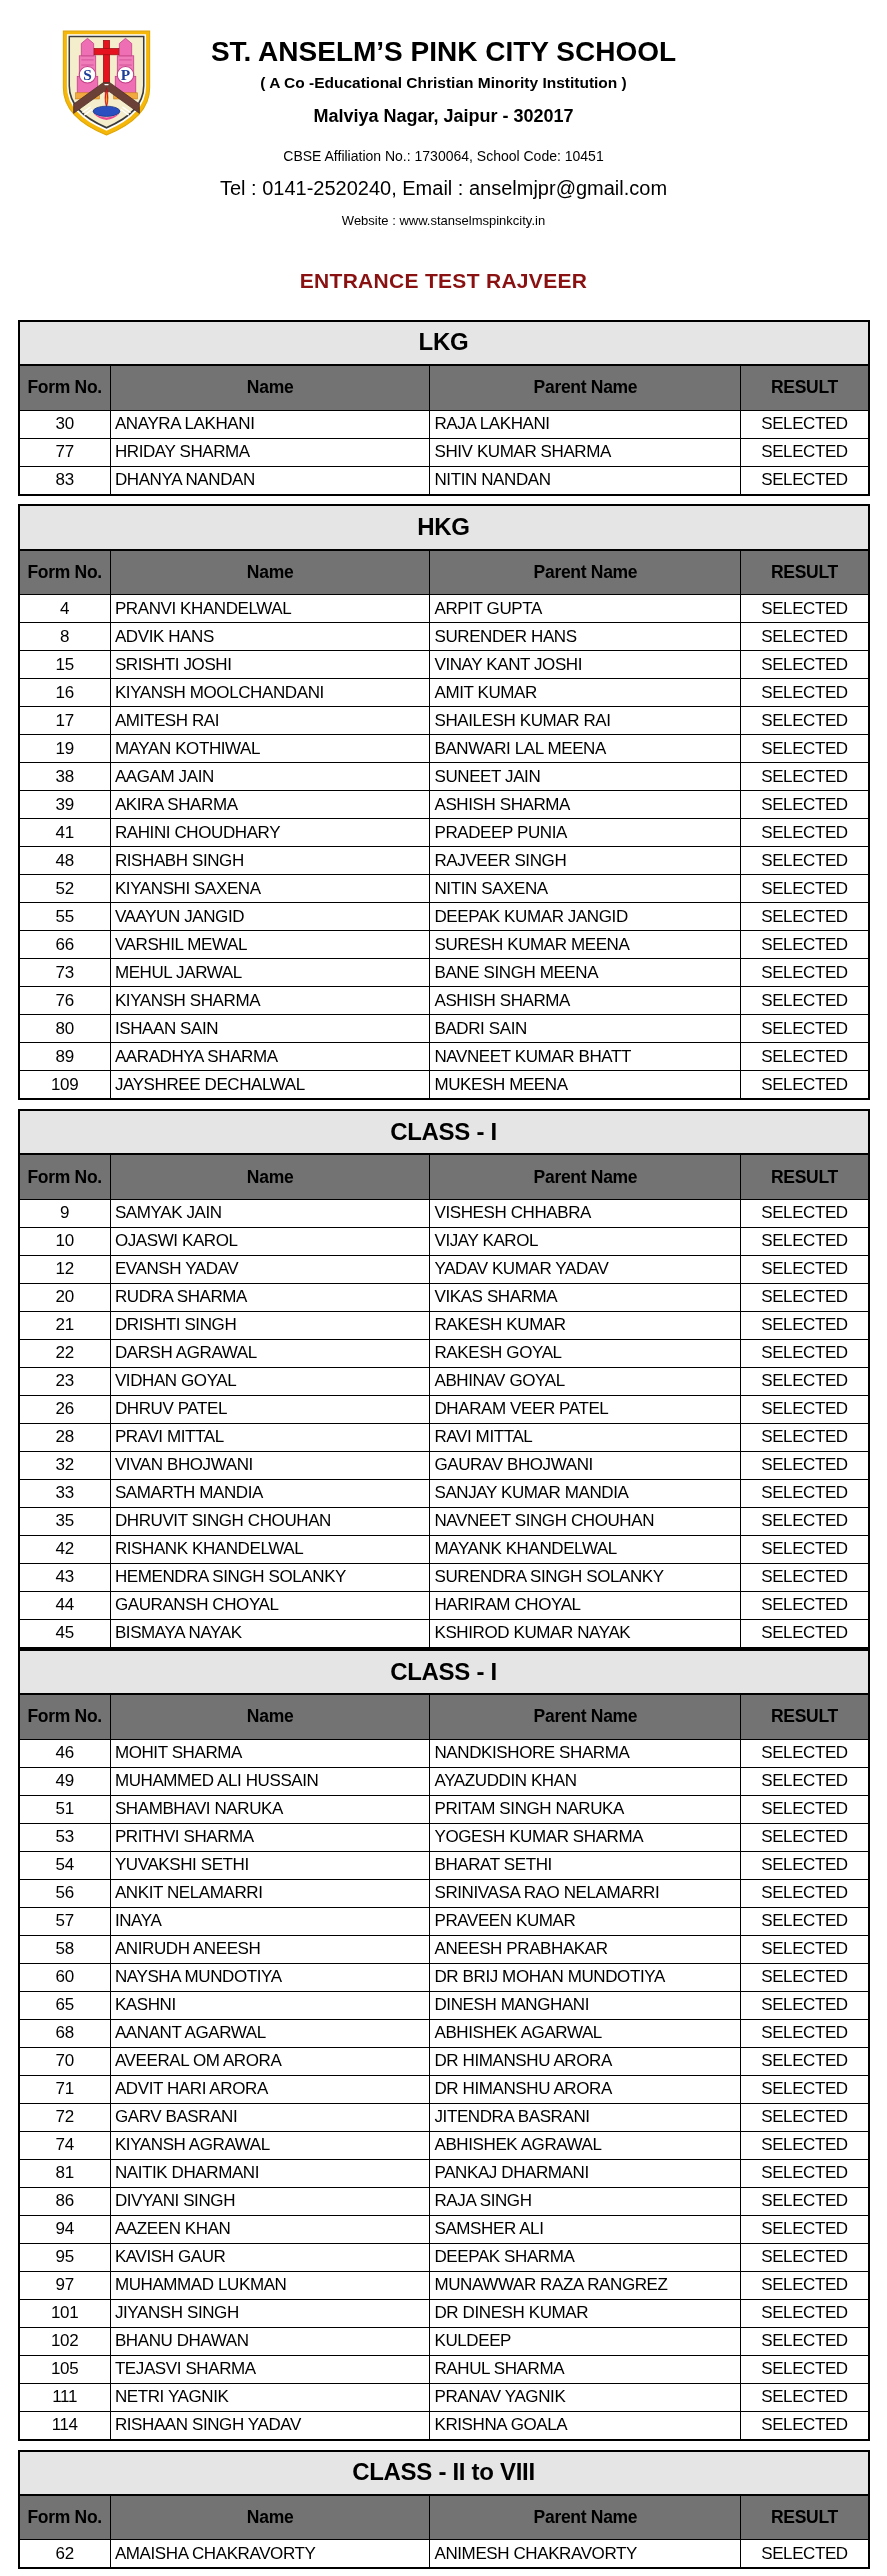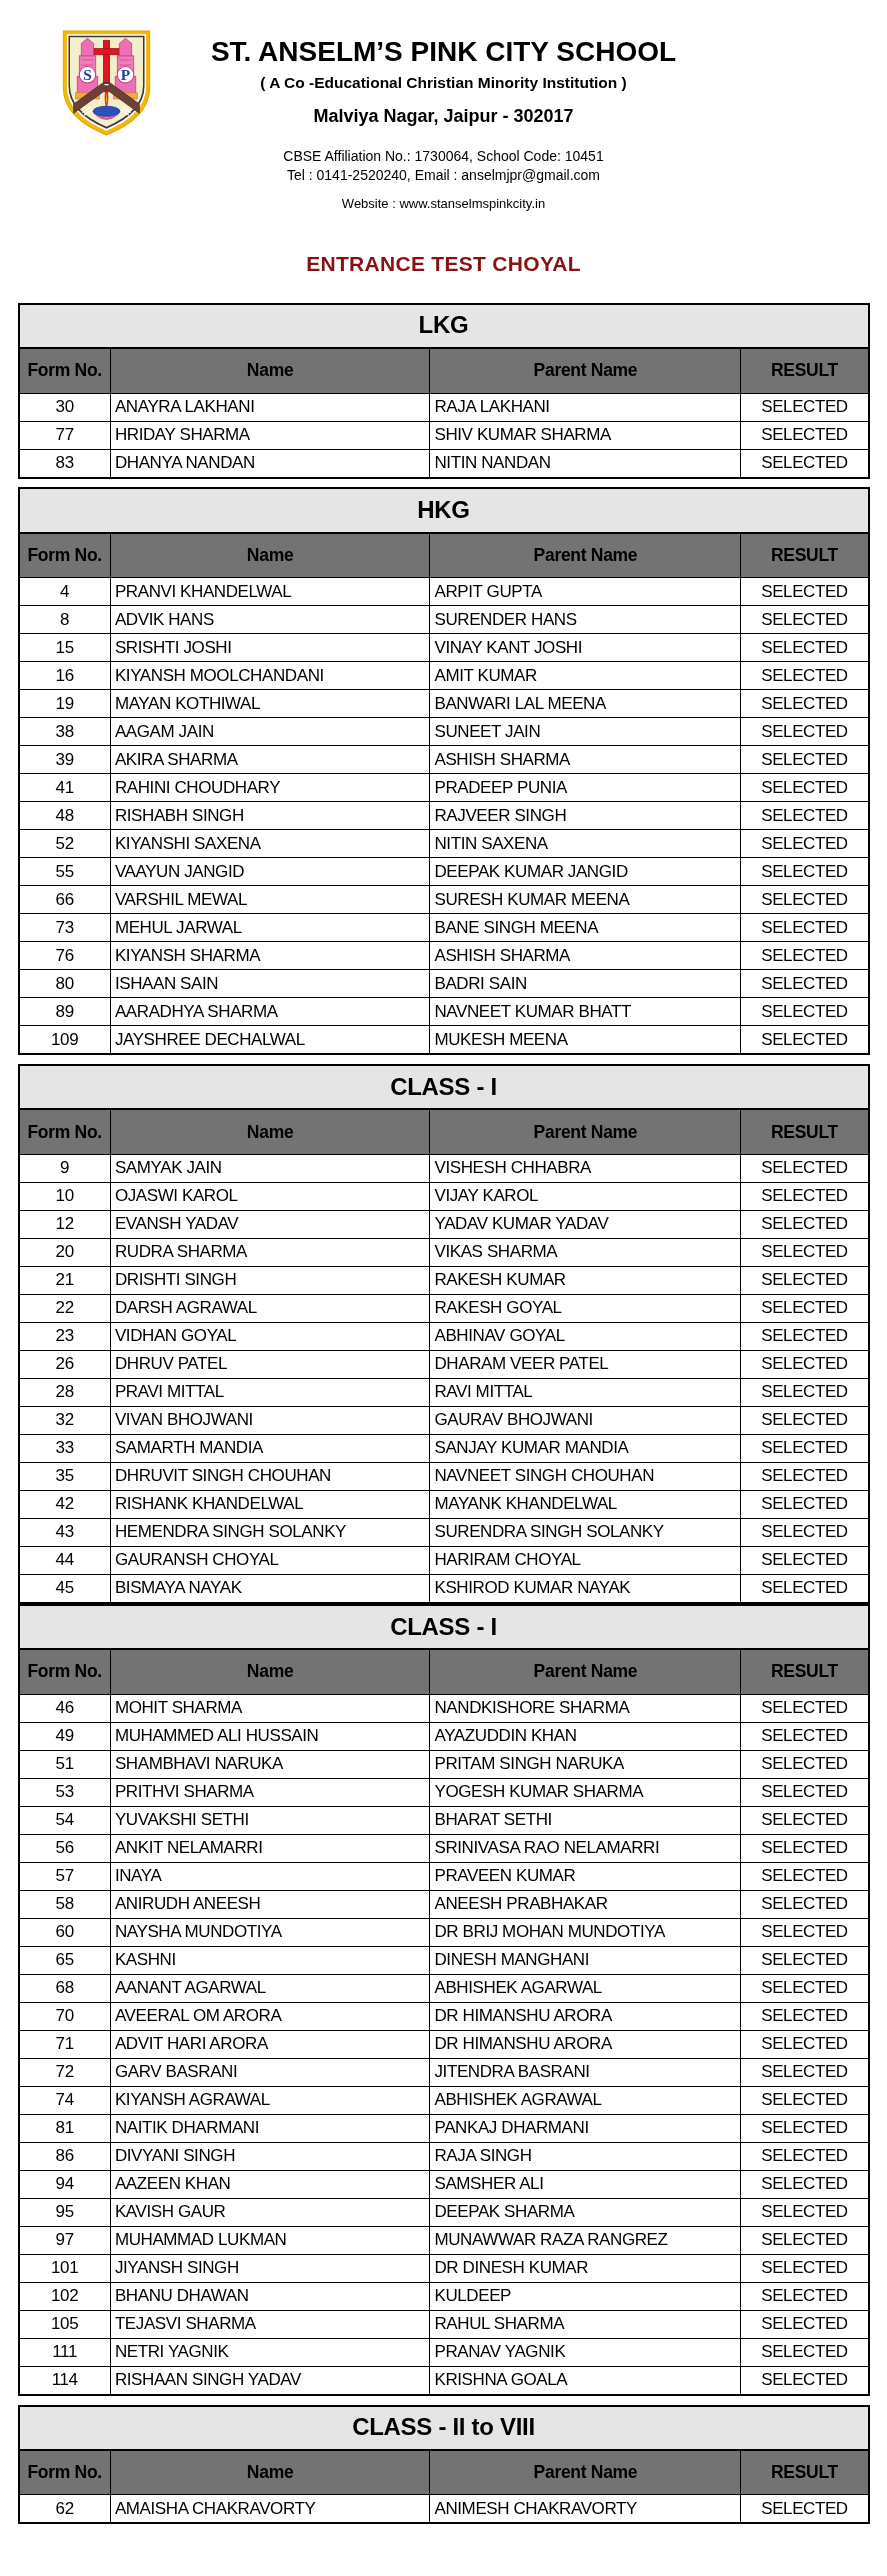--- a/index.html
+++ b/index.html
@@ -43,22 +43,22 @@
   .school-address {
     margin-top: 14.4px;
     font-size: 18px;
     font-weight: bold;
   }
   .school-affiliation {
     margin-top: 21px;
     font-size: 14px;
   }
   .school-contact {
-    margin-top: 3px;
-    font-size: 14px;
+    margin-top: 13px;
+    font-size: 20px;
   }
   .school-website {
     margin-top: 12.4px;
     font-size: 13px;
   }
   
   .page-title {
     margin-top: 41px;
     text-align: center;
     font-size: 21px;
@@ -181,21 +181,21 @@
       </svg>
     </div>
     <h1 class="school-name">ST. ANSELM’S PINK CITY SCHOOL</h1>
     <div class="school-subtitle">( A Co -Educational Christian Minority Institution )</div>
     <div class="school-address">Malviya Nagar, Jaipur - 302017</div>
     <div class="school-affiliation">CBSE Affiliation No.: 1730064, School Code: 10451</div>
     <div class="school-contact">Tel : 0141-2520240, Email : anselmjpr@gmail.com</div>
     <div class="school-website">Website : www.stanselmspinkcity.in</div>
   </header>
 
-  <div class="page-title">ENTRANCE TEST CHOYAL</div>
+  <div class="page-title">ENTRANCE TEST RAJVEER</div>
 
   <main id="tables-root">
       <table class="result-table">
         <colgroup>
           <col style="width: 10.8%;">
           <col style="width: 37.6%;">
           <col style="width: 36.6%;">
           <col style="width: 15%;">
         </colgroup>
         <tbody>
@@ -263,20 +263,26 @@
             <td class="c2">VINAY KANT JOSHI</td>
             <td class="c3">SELECTED</td>
           </tr>
           <tr class="data-row">
             <td class="c0">16</td>
             <td class="c1">KIYANSH MOOLCHANDANI</td>
             <td class="c2">AMIT KUMAR</td>
             <td class="c3">SELECTED</td>
           </tr>
           <tr class="data-row">
+            <td class="c0">17</td>
+            <td class="c1">AMITESH RAI</td>
+            <td class="c2">SHAILESH KUMAR RAI</td>
+            <td class="c3">SELECTED</td>
+          </tr>
+          <tr class="data-row">
             <td class="c0">19</td>
             <td class="c1">MAYAN KOTHIWAL</td>
             <td class="c2">BANWARI LAL MEENA</td>
             <td class="c3">SELECTED</td>
           </tr>
           <tr class="data-row">
             <td class="c0">38</td>
             <td class="c1">AAGAM JAIN</td>
             <td class="c2">SUNEET JAIN</td>
             <td class="c3">SELECTED</td>

